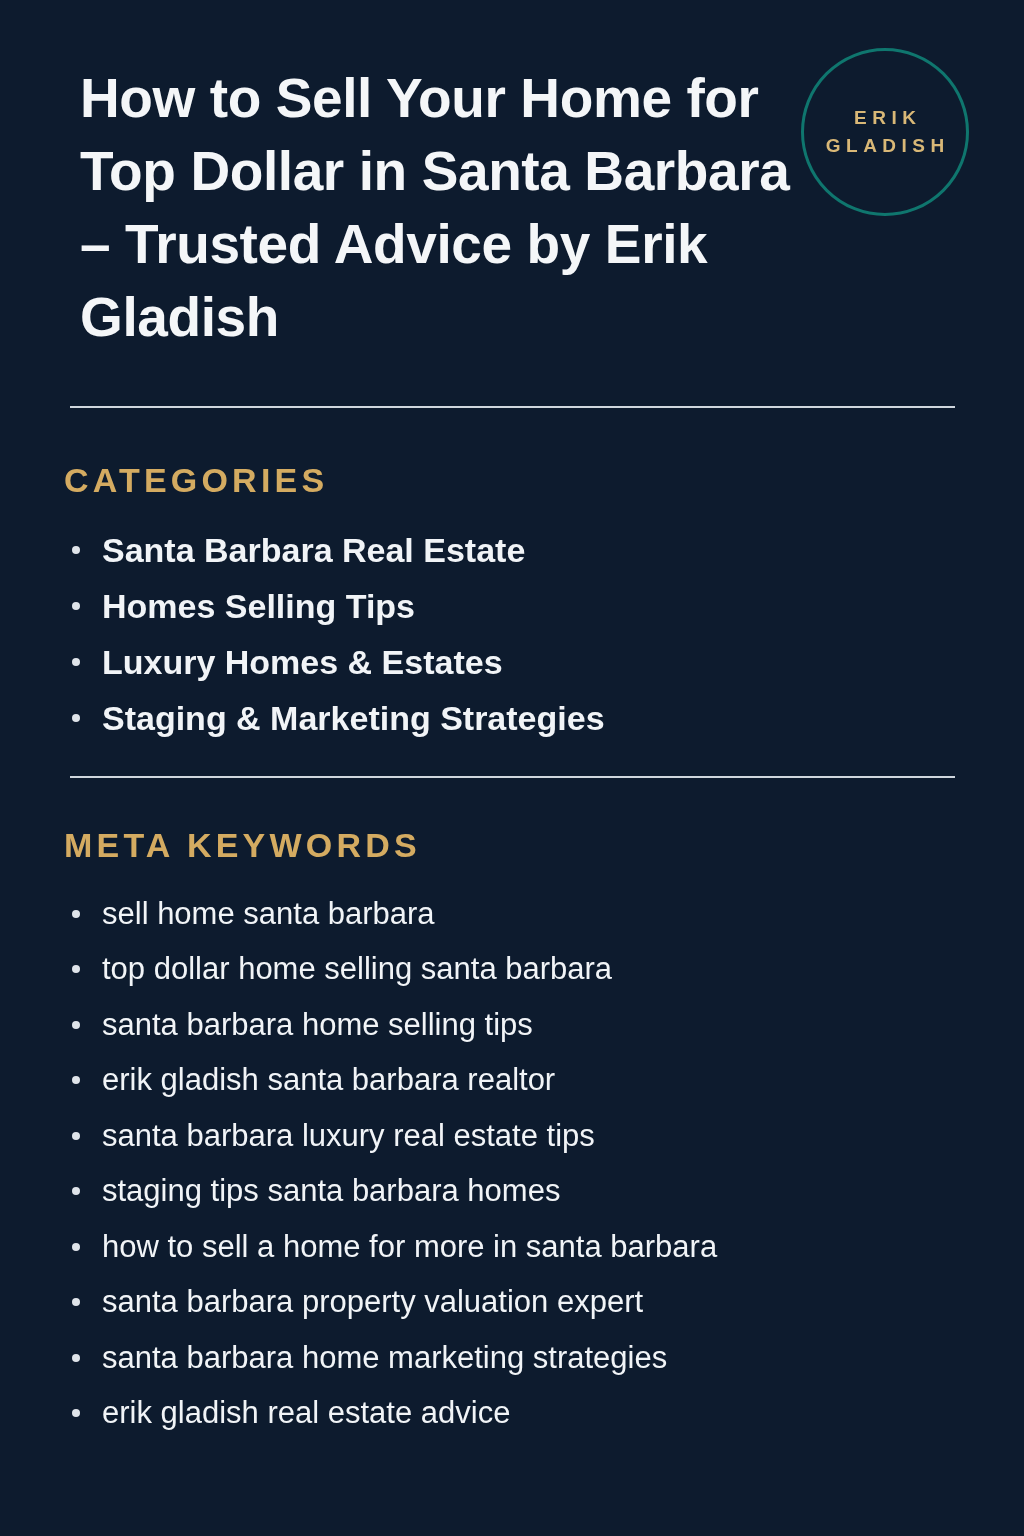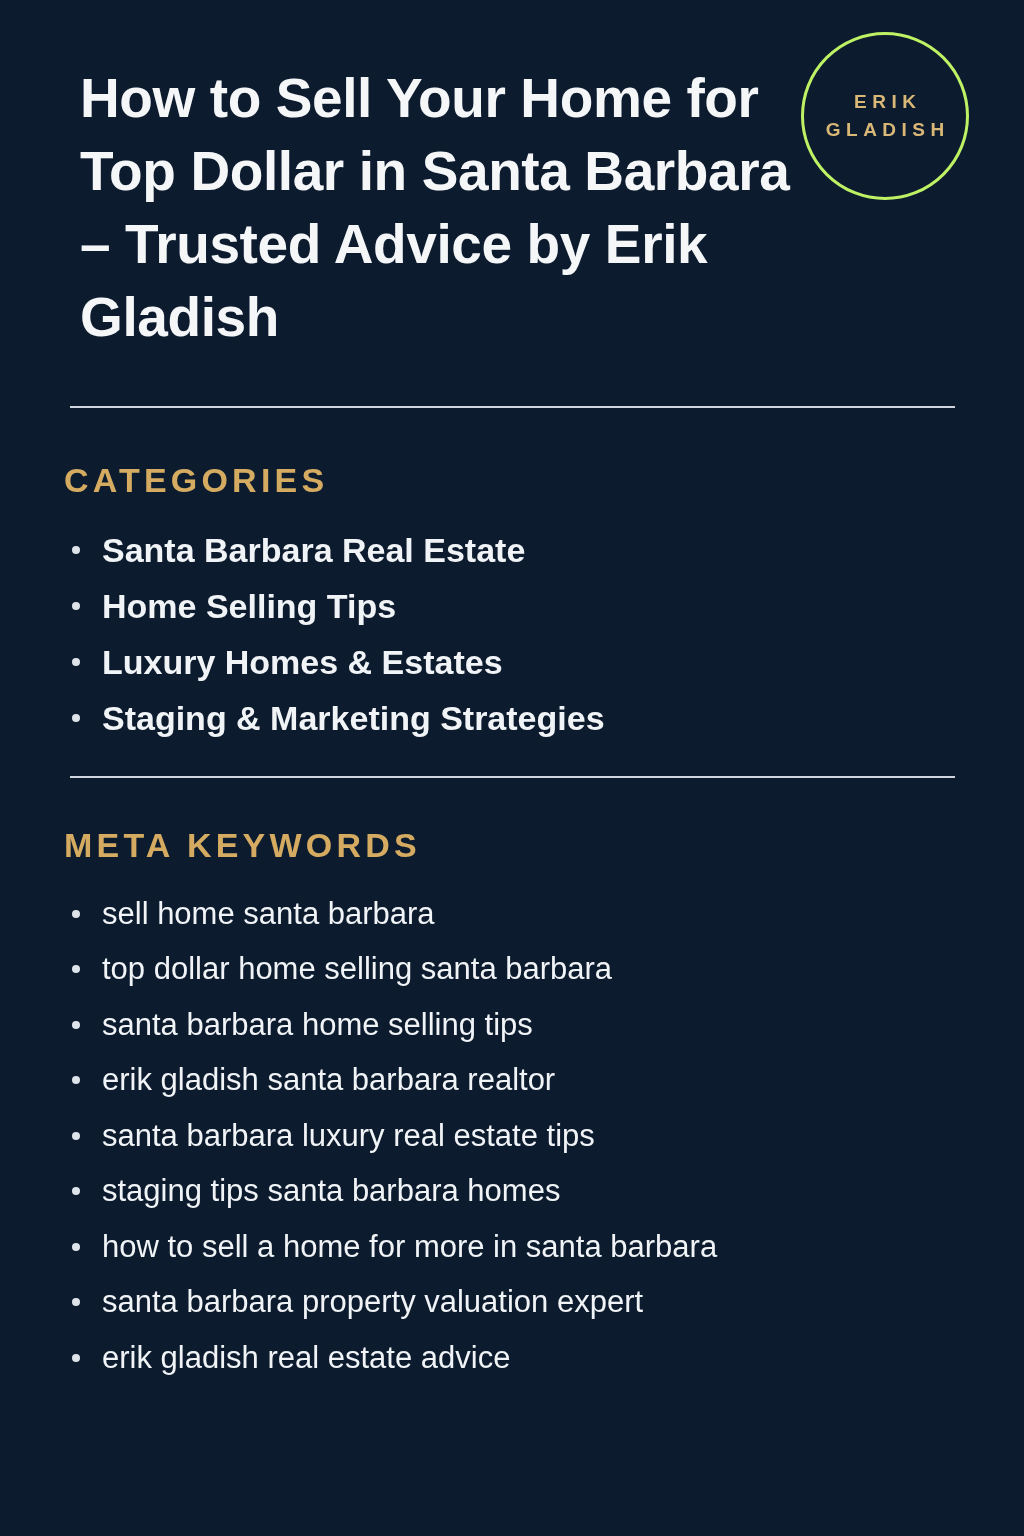--- a/index.html
+++ b/index.html
@@ -20,25 +20,25 @@
     position: relative;
     width: 1024px;
     height: 1536px;
     box-sizing: border-box;
     padding: 0 70px;
   }
 
   
   .badge {
     position: absolute;
-    top: 32px;
+    top: 48px;
     right: 55px;
     width: 168px;
     height: 168px;
-    border: 3px solid #bef264;
+    border: 3px solid #0f766e;
     border-radius: 50%;
     display: flex;
     flex-direction: column;
     align-items: center;
     justify-content: center;
     box-sizing: border-box;
   }
   .badge-line1 {
     color: #d9b877;
     font-size: 19px;
@@ -143,34 +143,35 @@
   </div>
 
   <h1 class="title">How to Sell Your Home for Top Dollar in Santa Barbara – Trusted Advice by Erik Gladish</h1>
 
   <div class="divider divider-1"></div>
 
   <h2 class="section-heading heading-categories">CATEGORIES</h2>
 
   <ul class="bullet-list categories-list">
     <li>Santa Barbara Real Estate</li>
-    <li>Home Selling Tips</li>
+    <li>Homes Selling Tips</li>
     <li>Luxury Homes &amp; Estates</li>
     <li>Staging &amp; Marketing Strategies</li>
   </ul>
 
   <div class="divider divider-2"></div>
 
   <h2 class="section-heading heading-keywords">META KEYWORDS</h2>
 
   <ul class="bullet-list keywords-list">
     <li>sell home santa barbara</li>
     <li>top dollar home selling santa barbara</li>
     <li>santa barbara home selling tips</li>
     <li>erik gladish santa barbara realtor</li>
     <li>santa barbara luxury real estate tips</li>
     <li>staging tips santa barbara homes</li>
     <li>how to sell a home for more in santa barbara</li>
     <li>santa barbara property valuation expert</li>
+    <li>santa barbara home marketing strategies</li>
     <li>erik gladish real estate advice</li>
   </ul>
 
 </div>
 
 </body></html>

